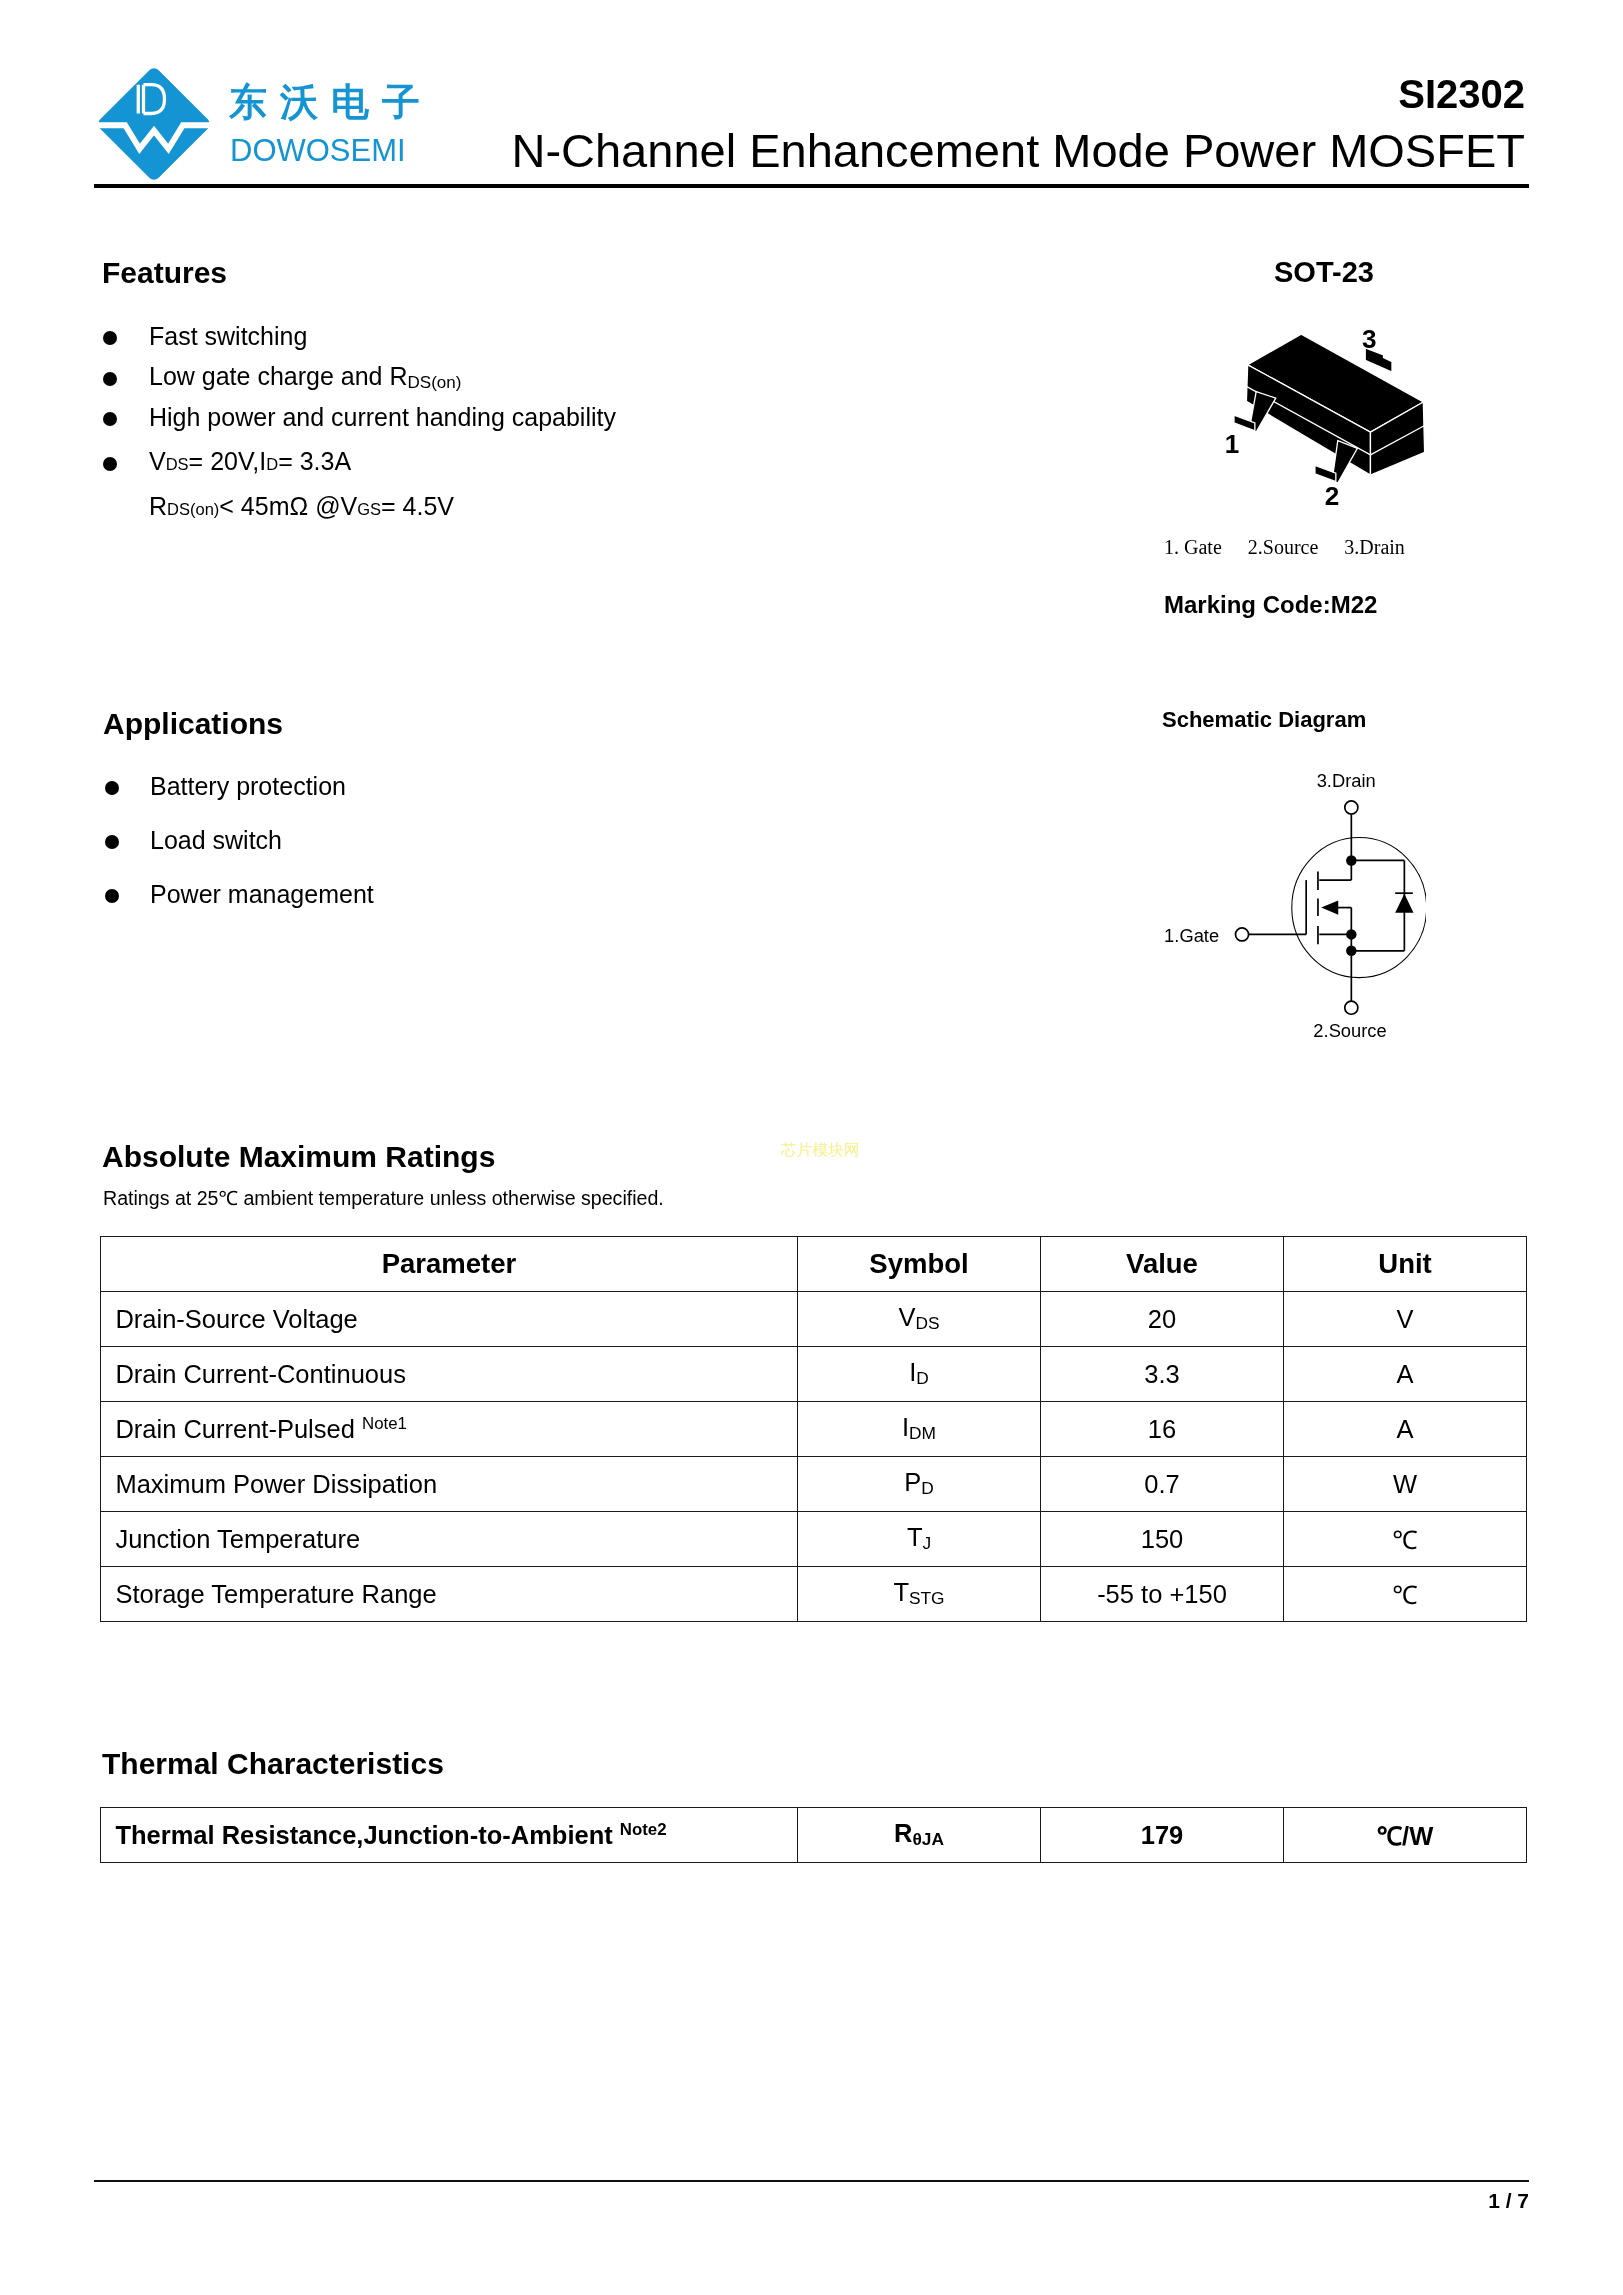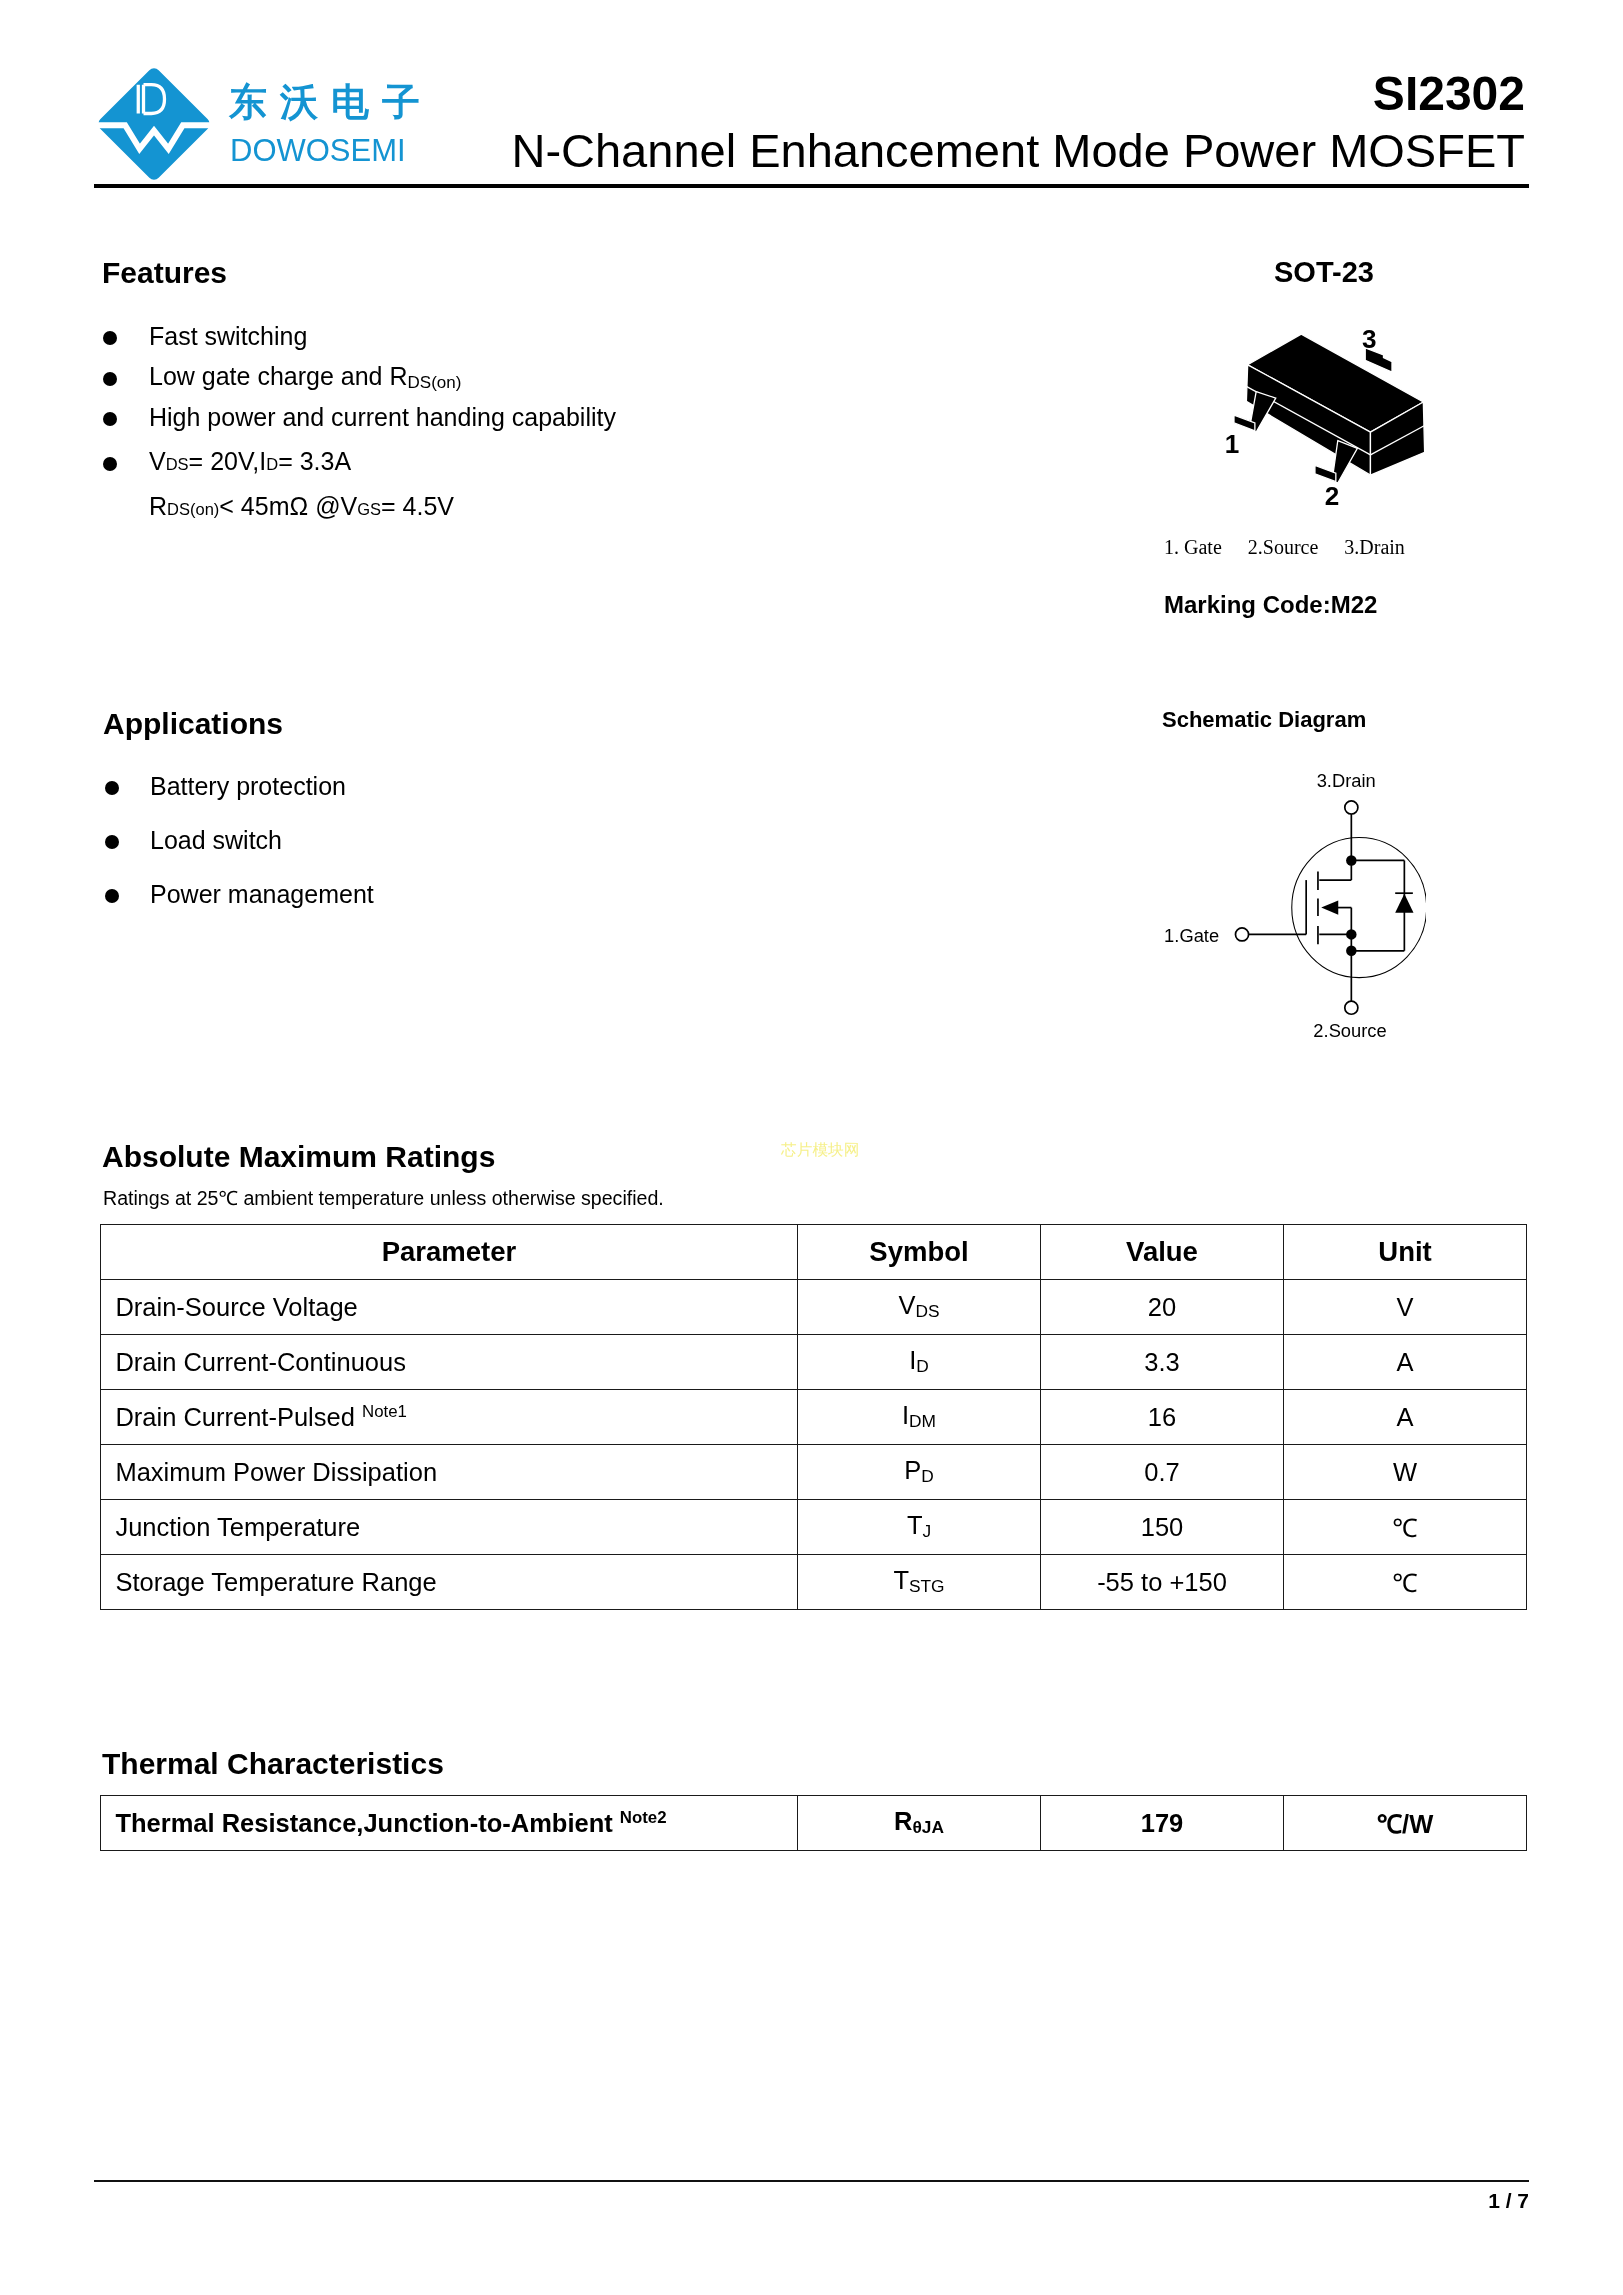--- a/index.html
+++ b/index.html
@@ -8,41 +8,41 @@
   .abs { position:absolute; white-space:nowrap; }
   .sub { font-size:0.68em; vertical-align:-0.18em; }
   .subs { font-size:0.66em; }
   .sup { font-size:0.66em; vertical-align:0.55em; }
 
   
   #logo-mark { position:absolute; left:95px; top:65px; width:118px; height:118px; }
   #brand-cn { left:229px; top:81px; font-size:38px; letter-spacing:13px; color:#1494d2;
               font-family:"DejaVu Serif", serif; font-weight:bold; line-height:42px; }
   #brand-en { left:230px; top:133px; font-size:31px; color:#1494d2; line-height:35px; }
-  #part-no { right:98px; top:68px; font-size:48px; font-weight:bold; line-height:52px; }
+  #part-no { right:98px; top:68px; font-size:40px; font-weight:bold; line-height:52px; }
   #subtitle { right:98px; top:125px; font-size:47px; line-height:52px; }
   #header-rule { position:absolute; left:94px; top:184px; width:1435px; height:3.9px; background:#000; }
 
   
   .h2 { font-size:30px; font-weight:bold; line-height:34px; }
   .li { font-size:25px; line-height:29px; }
   .bullet { position:absolute; width:14.4px; height:14.4px; border-radius:50%; background:#000; }
 
   
   #sot-title { left:1274px; top:256px; font-size:29px; font-weight:bold; line-height:33px; }
   #sot-drawing { position:absolute; left:1217px; top:321px; width:222px; height:196px; }
   #pin-legend { left:1164px; top:534px; font-size:20px; line-height:27.5px; word-spacing:0;font-family:Liberation Serif, serif; }
   #pin-legend span { margin-right:26px; }
   #marking { left:1164px; top:591px; font-size:24px; font-weight:bold; line-height:27.5px; }
   #schem-title { left:1162px; top:706px; font-size:22px; font-weight:bold; line-height:27.5px; }
   #schematic { position:absolute; left:1151px; top:759px; width:275px; height:288px; }
   .sch-label { font-size:28px; }
 
   
-  table.spec { position:absolute; border-collapse:collapse; table-layout:fixed; }
+  table.spec { position:absolute; border-collapse:collapse; table-layout:fixed;margin-top:12px; }
   table.spec td, table.spec th { border:1.3px solid #1a1a1a; padding:0; height:54px; font-size:25.5px; }
   table.spec th { font-weight:bold; font-size:27.5px; text-align:center; }
   table.spec td.param { text-align:left; padding-left:14.4px; }
   table.spec td.c { text-align:center; }
   #amr-table { left:100px; top:1224px; width:1425px; }
   #thermal-table { left:100px; top:1795px; width:1425px;font-weight:bold; }
   col.c1 { width:697px; } col.c2 { width:243px; } col.c3 { width:243px; } col.c4 { width:243px; }
 
   #watermark { left:781px; top:1140px; font-size:15.7px; color:#f6f08a; font-family:"DejaVu Sans", sans-serif; }
 

